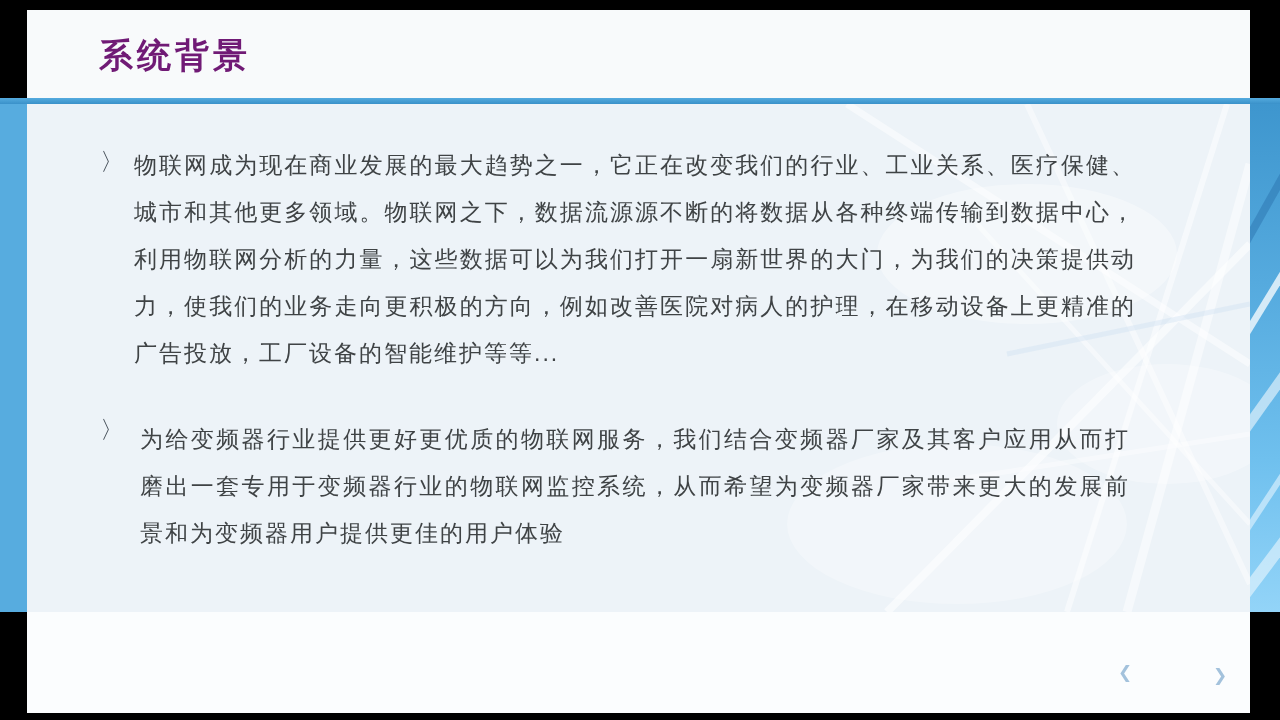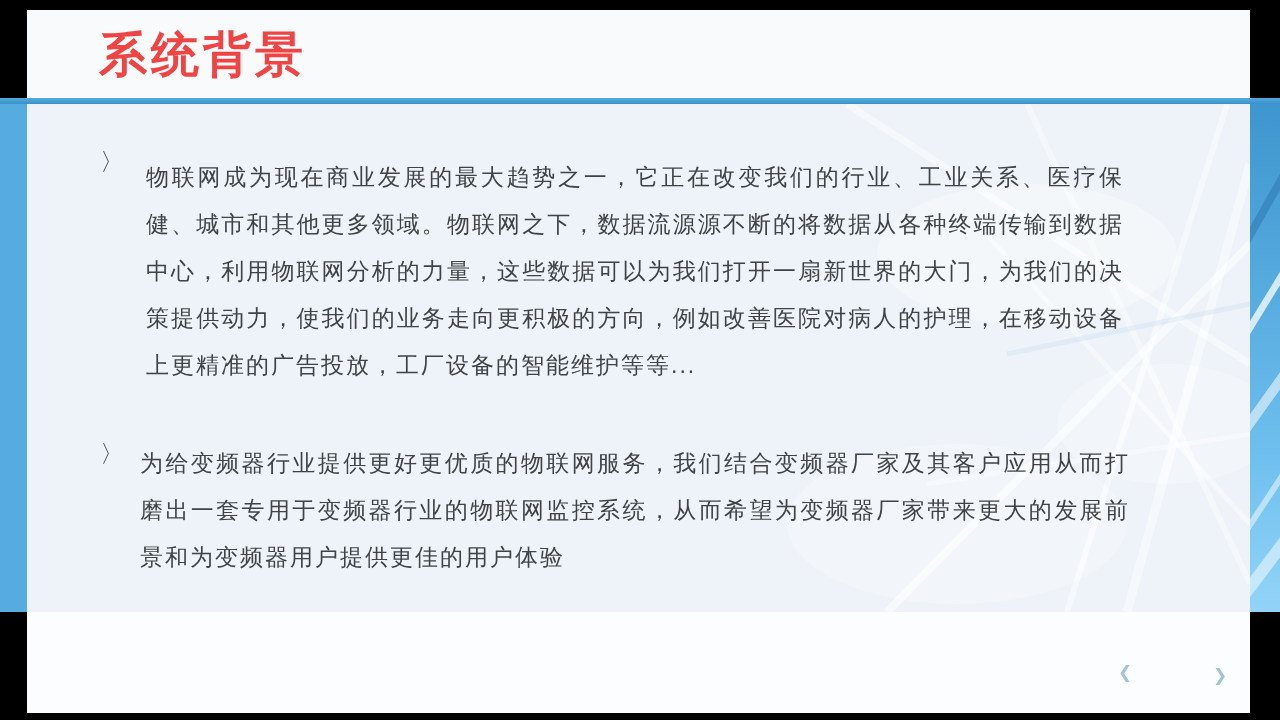--- a/index.html
+++ b/index.html
@@ -9,21 +9,21 @@
     font-family:"Liberation Sans","DejaVu Sans",sans-serif;
   }
   
   .header{
     position:absolute;left:27px;top:10px;width:1223px;height:88px;
     background:#f8fafb;
     display:flex;align-items:center;
   }
   .title{
     padding-left:72px;padding-top:2px;
-    font-size:48px;font-weight:900;color:#ef4444;
+    font-size:34px;font-weight:900;color:#701a75;
     letter-spacing:4px;line-height:1;
   }
   .divider{
     position:absolute;left:0;top:98px;width:1280px;height:6px;
     background:linear-gradient(to bottom,#55abde,#3a91c9);
   }
   .left-strip{
     position:absolute;left:0;top:104px;width:27px;height:508px;
     background:#57acdf;
   }
@@ -99,21 +99,21 @@
     <line x1="900" y1="380" x2="1223" y2="330" stroke="rgba(255,255,255,0.4)" stroke-width="5"></line>
     <line x1="1040" y1="508" x2="1200" y2="0" stroke="rgba(255,255,255,0.5)" stroke-width="6"></line>
     <line x1="950" y1="120" x2="1223" y2="420" stroke="rgba(255,255,255,0.45)" stroke-width="5"></line>
     <line x1="1100" y1="508" x2="1223" y2="60" stroke="rgba(255,255,255,0.5)" stroke-width="9"></line>
     <line x1="980" y1="250" x2="1223" y2="200" stroke="rgba(200,222,240,0.35)" stroke-width="5"></line>
   </svg>
 
   <div class="text-area">
     <div class="bullet-item">
       <span class="bullet-marker">〉</span>
-      <p class="bullet-text" style="margin:16px">物联网成为现在商业发展的最大趋势之一，它正在改变我们的行业、工业关系、医疗保健、城市和其他更多领域。物联网之下，数据流源源不断的将数据从各种终端传输到数据中心，利用物联网分析的力量，这些数据可以为我们打开一扇新世界的大门，为我们的决策提供动力，使我们的业务走向更积极的方向，例如改善医院对病人的护理，在移动设备上更精准的广告投放，工厂设备的智能维护等等...</p>
+      <p class="bullet-text" style="margin:4px">物联网成为现在商业发展的最大趋势之一，它正在改变我们的行业、工业关系、医疗保健、城市和其他更多领域。物联网之下，数据流源源不断的将数据从各种终端传输到数据中心，利用物联网分析的力量，这些数据可以为我们打开一扇新世界的大门，为我们的决策提供动力，使我们的业务走向更积极的方向，例如改善医院对病人的护理，在移动设备上更精准的广告投放，工厂设备的智能维护等等...</p>
     </div>
     <div class="bullet-item">
       <span class="bullet-marker">〉</span>
       <p class="bullet-text" style="margin:10px">为给变频器行业提供更好更优质的物联网服务，我们结合变频器厂家及其客户应用从而打磨出一套专用于变频器行业的物联网监控系统，从而希望为变频器厂家带来更大的发展前景和为变频器用户提供更佳的用户体验</p>
     </div>
   </div>
 </div>
 
 <div class="footer">
   <span class="nav-arrow nav-prev">❮</span>

